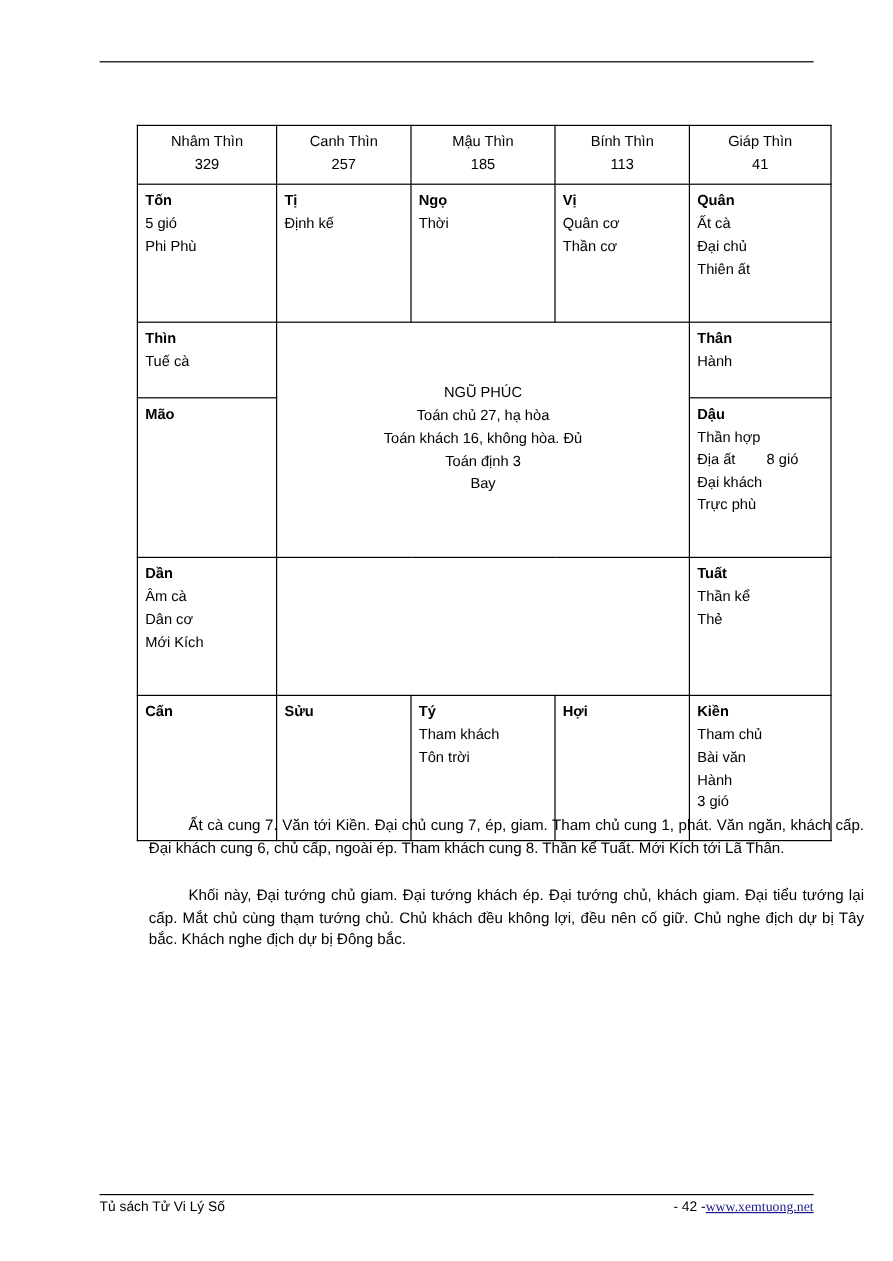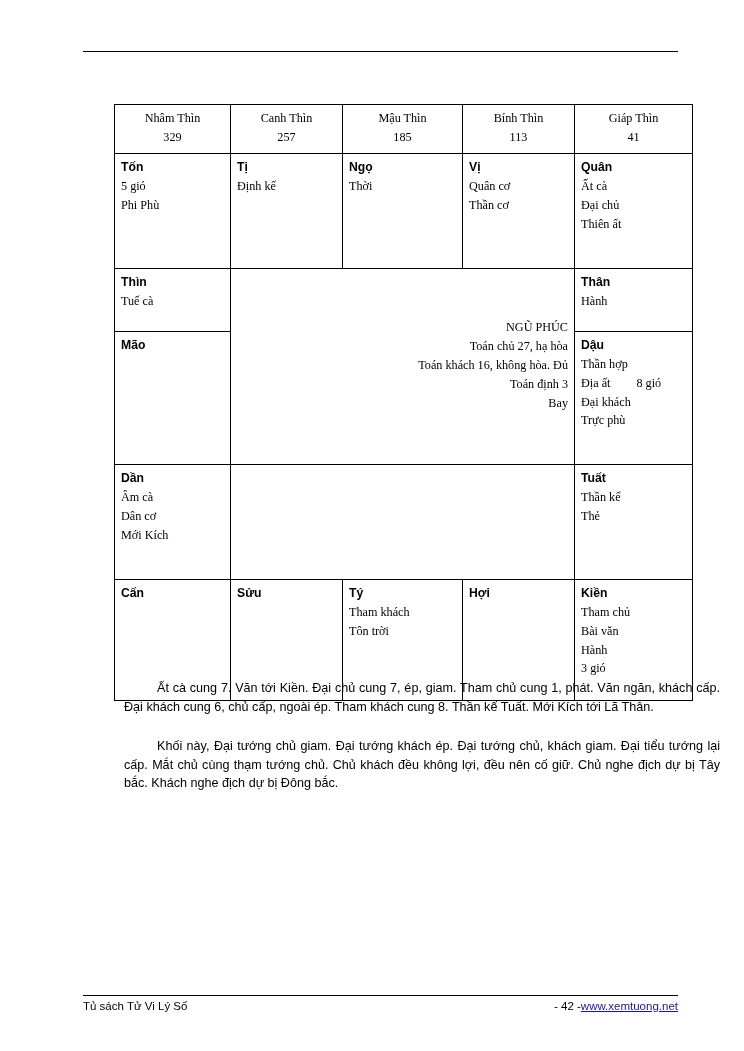--- a/index.html
+++ b/index.html
@@ -68,39 +68,38 @@
   .grid td.center {
     text-align: center;
     vertical-align: middle;
   }
   .cell-title {
     font-weight: bold;
     display: block;
   }
   .cell-line {
     display: block;
-    font-family: Liberation Serif, serif;
   }
   .top-head {
     text-align: center;
     padding-top: 7px;
     padding-bottom: 7px;
   }
   .top-head .cell-line {
     text-align: center;
   }
   .spaced {
     display: inline-block;
   }
   .sp-gap {
     display: inline-block;
     width: 26px;
   }
   .mid-block .cell-line {
-    text-align: right;
+    text-align: center;
   }
 
   
   .body-text {
     position: absolute;
     left: 83px;
     width: 596px;
     font-size: 12.6px;
     line-height: 1.48;
     text-align: justify;
@@ -132,20 +131,21 @@
     align-items: flex-start;
     font-size: 11.5px;
   }
   .footer-center {
     flex: 1;
     text-align: right;
   }
   .footer-right {
     color: #1a1a8c;
     text-decoration: underline;
+    font-family: Liberation Serif, serif;
   }
 </style>
 </head>
 <body>
 
 <div class="page">
 
   <div class="header-rule"></div>
 
   <table class="grid">

